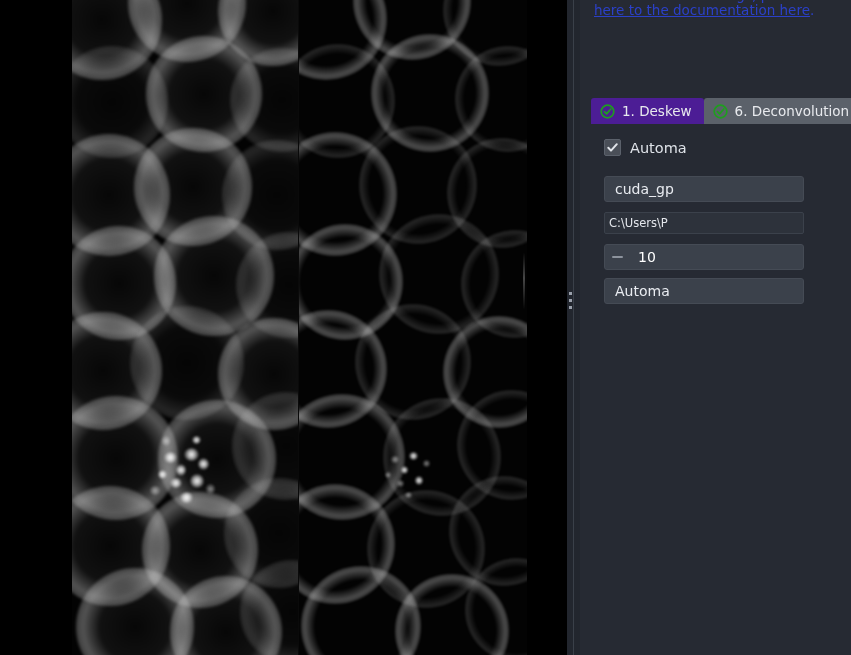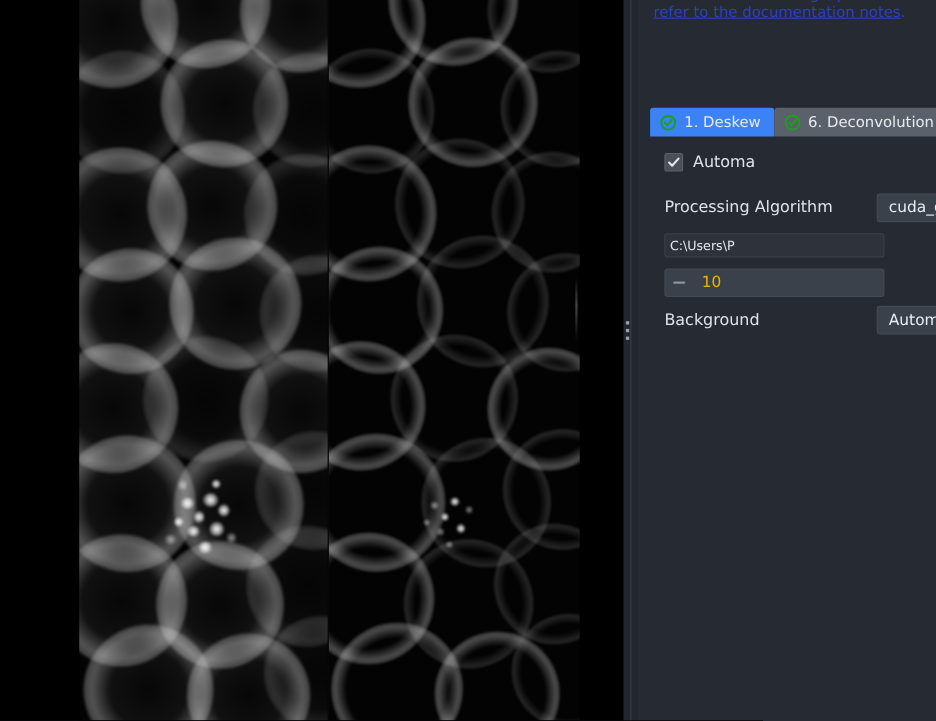--- a/index.html
+++ b/index.html
@@ -188,21 +188,21 @@
     align-items: center;
     gap: 7px;
     padding: 0 12px 0 9px;
     border-radius: 3px 3px 0 0;
     font-size: 13.5px;
     color: #e8eaee;
     white-space: nowrap;
     cursor: pointer;
     user-select: none;
   }
-  .tab.inactive { background: #3b82f6; }
+  .tab.inactive { background: #4c1d95; }
   .tab.active   { background: #5b616a; }
   .tab-check {
     width: 15px; height: 15px;
     flex: 0 0 15px;
     position: relative;
   }
   .tab-check svg { display: block; }
 
   
   #enabled-row {
@@ -293,21 +293,21 @@
     flex: 0 0 24px;
   }
   .spin .minus i {
     display: block;
     width: 11px; height: 2px;
     background: #8d939d;
     border-radius: 1px;
   }
   .spin .val {
     font-size: 14px;
-    color: #eab308;
+    color: #ffffff;
     padding-left: 9px;
   }
 </style>
 </head>
 <body>
 
 <div id="app">
 
   <div id="viewer">
 
@@ -402,21 +402,21 @@
         <i></i>
         <i></i>
     </div>
   </div>
 
   <div id="panel">
 
     <div id="doc-clip-top">recommended settings, please see notes, or</div>
 
     <div id="doc-line">
-      <span class="doc-link">refer to the documentation notes</span><span class="doc-period">.</span>
+      <span class="doc-link">here to the documentation here</span><span class="doc-period">.</span>
     </div>
 
     <div id="tabbar">
       <div class="tab inactive">
         <span class="tab-check">
           <svg width="15" height="15" viewBox="0 0 15 15">
             <circle cx="7.5" cy="7.5" r="6.3" fill="none" stroke="#1e9e1e" stroke-width="1.7"></circle>
             <path d="M4.4 7.6 L6.6 9.9 L10.8 5.0" fill="none" stroke="#1e9e1e" stroke-width="1.7" stroke-linecap="round" stroke-linejoin="round"></path>
           </svg>
         </span>
@@ -438,21 +438,20 @@
         <svg width="13" height="13" viewBox="0 0 13 13">
           <path d="M2.3 6.8 L5.0 9.6 L10.8 3.2" fill="none" stroke="#e2e5ea" stroke-width="2" stroke-linecap="round" stroke-linejoin="round"></path>
         </svg>
       </span>
       <span class="lbl">Automa</span>
     </div>
 
     <div id="form">
 
       <div class="frow">
-        <div class="flabel">Processing Algorithm</div>
         <div class="fctl">
           <div class="combo">
             <span>cuda_gp</span>
           </div>
         </div>
       </div>
 
       <div class="frow">
         <div class="fctl">
           <div class="textfield">
@@ -466,21 +465,20 @@
           <div class="spin">
             <span class="minus">
                 <i></i>
               </span>
             <span class="val">10</span>
           </div>
         </div>
       </div>
 
       <div class="frow">
-        <div class="flabel">Background</div>
         <div class="fctl">
           <div class="combo">
             <span>Automa</span>
           </div>
         </div>
       </div>
 
     </div>
   </div>
 </div>

